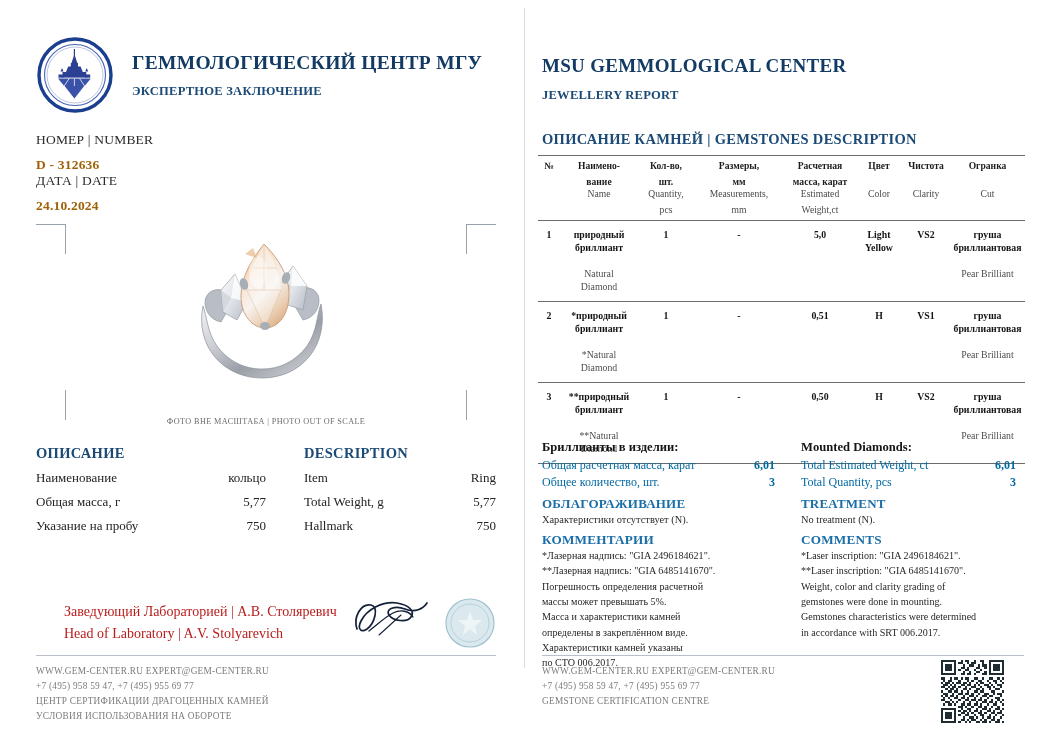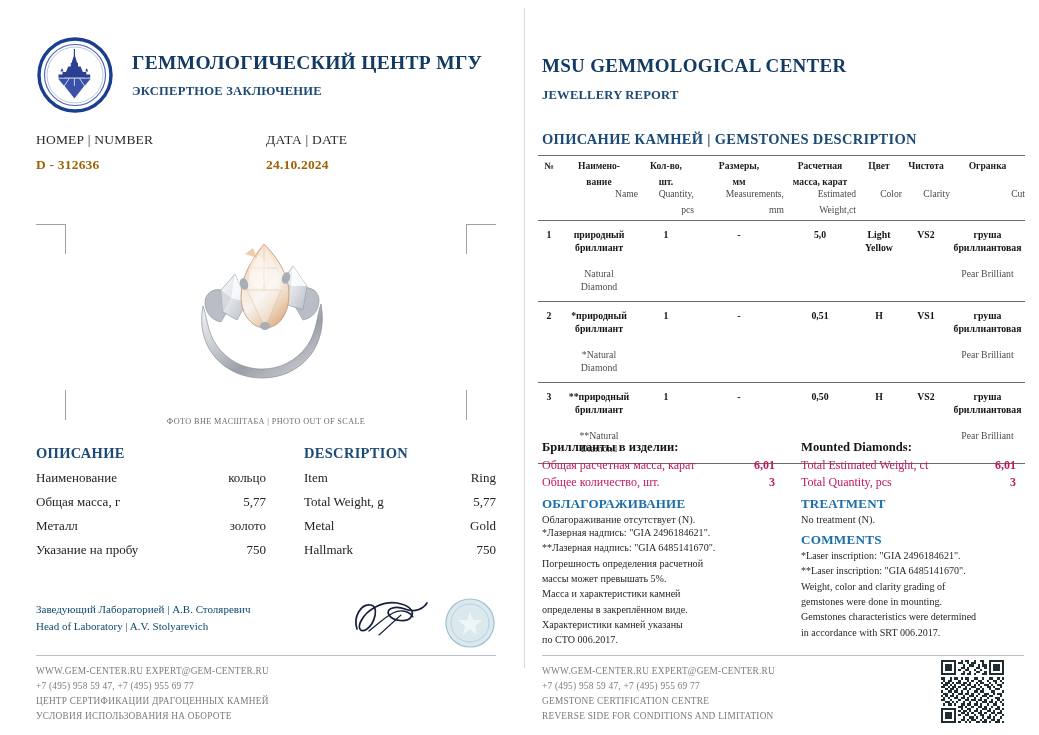--- a/index.html
+++ b/index.html
@@ -29,21 +29,21 @@
   .brand-title {
     font-size: 19.5px; font-weight: bold; color: #123a63;
     letter-spacing: 0.3px; line-height: 1.1;
   }
   .brand-sub {
     font-size: 12.6px; font-weight: bold; color: #1b4a76;
     margin-top: 11px; letter-spacing: 0.2px;
   }
 
   .meta { position: absolute; left: 36px; top: 132px; width: 460px; }
-  .meta-row { display: flex; }
+  .meta-row { display: flex; flex-direction: column; }
   .meta-cell { width: 238px; }
   .meta-label {
     font-size: 13.5px; color: #2b2b2b; letter-spacing: 0.2px;
   }
   .meta-value {
     font-size: 13.5px; font-weight: bold; color: #a16207;
     margin-top: 9px; letter-spacing: 0.2px;
   }
 
   
@@ -77,21 +77,21 @@
   }
   .desc-head.en { padding-left: 38px; }
   .desc-row { display: flex; margin-top: 8px; }
   .desc-half { width: 230px; display: flex; justify-content: space-between; gap: 32px; }
   .desc-half.en { padding-left: 38px; }
   .desc-key { font-size: 13px; color: #232323; }
   .desc-val { font-size: 13px; font-weight: normal; color: #232323; }
 
   
   .sign { position: absolute; left: 36px; top: 601px; width: 460px; }
-  .sign-lines { font-size: 11px; line-height: 1.55; color: #0c4a6e; }
+  .sign-lines { font-size: 14px; line-height: 1.55; color: #b91c1c; margin-left: 28px; }
   .signature-mark { position: absolute; left: 313px; top: -6px; }
   .stamp { position: absolute; left: 408px; top: -4px; width: 52px; height: 52px; }
 
   .rule-left {
     position: absolute; left: 36px; top: 655px; width: 460px;
     height: 1px; background: #b9c0c7;
   }
 
   .footer-left { position: absolute; left: 36px; top: 664px; width: 470px; }
   .footer-line {
@@ -120,21 +120,21 @@
     position: absolute; left: 14px; top: 155px;
     width: 487px; border-collapse: collapse;
   }
   .gem-table td, .gem-table th { padding: 0; vertical-align: top; }
   .gem-table .hdr-top td {
     font-size: 9.6px; font-weight: bold; color: #1d1d1d;
     text-align: center; line-height: 1.25; padding-top: 4px;
   }
   .gem-table .hdr-bot td {
     font-size: 9.6px; color: #4a4a4a;
-    text-align: right; line-height: 1.25; padding-bottom: 4px;
+    text-align: center; line-height: 1.25; padding-bottom: 4px;
   }
   .line-top { border-top: 1.2px solid #6b6b6b; }
   .line-bot { border-bottom: 1.2px solid #6b6b6b; }
   .row-main td {
     font-size: 9.8px; font-weight: bold; color: #141414;
     text-align: center; line-height: 1.3; padding-top: 8px;
   }
   .row-alt td {
     font-size: 9.8px; color: #4d4d4d;
     text-align: center; line-height: 1.3; padding-top: 14px; padding-bottom: 7px;
@@ -149,21 +149,21 @@
   .c-cut { width: 75px; }
 
   
   .summary { position: absolute; left: 18px; top: 432px; width: 482px; }
   .sum-cols { display: flex; margin-top: 8px; }
   .sum-col { width: 241px; }
   .sum-col.en { padding-left: 18px; }
   .sum-title {
     font-size: 12.6px; font-weight: bold; color: #141414; margin-bottom: 2px;
   }
-  .sum-row { display: flex; justify-content: space-between; font-size: 12px; color: #be185d; line-height: 1.42; }
+  .sum-row { display: flex; justify-content: space-between; font-size: 12px; color: #0369a1; line-height: 1.42; }
   .sum-row .v { font-weight: bold; padding-right: 8px; }
   .sum-head {
     font-size: 13px; font-weight: bold; color: #1b6ea8;
     margin-top: 5px; letter-spacing: 0.2px;
   }
   .sum-note { font-size: 10.4px; color: #2b2b2b; margin-top: 2px; }
   .cm-head {
     font-size: 13.2px; font-weight: bold; color: #1b6ea8;
     margin-top: 7px; letter-spacing: 0.2px;
   }
@@ -332,30 +332,20 @@
         <div class="desc-half">
           <span class="desc-key">Общая масса, г</span>
           <span class="desc-val">5,77</span>
         </div>
         <div class="desc-half en">
           <span class="desc-key">Total Weight, g</span>
           <span class="desc-val">5,77</span>
         </div>
       </div>
 
-      <div class="desc-row">
-        <div class="desc-half">
-          <span class="desc-key">Металл</span>
-          <span class="desc-val">золото</span>
-        </div>
-        <div class="desc-half en">
-          <span class="desc-key">Metal</span>
-          <span class="desc-val">Gold</span>
-        </div>
-      </div>
 
       <div class="desc-row">
         <div class="desc-half">
           <span class="desc-key">Указание на пробу</span>
           <span class="desc-val">750</span>
         </div>
         <div class="desc-half en">
           <span class="desc-key">Hallmark</span>
           <span class="desc-val">750</span>
         </div>
@@ -553,21 +543,22 @@
           <div class="sum-title">Бриллианты в изделии:</div>
           <div class="sum-row">
             <span>Общая расчетная масса, карат</span>
             <span class="v">6,01</span>
           </div>
           <div class="sum-row">
             <span>Общее количество, шт.</span>
             <span class="v">3</span>
           </div>
           <div class="sum-head">ОБЛАГОРАЖИВАНИЕ</div>
-          <div class="sum-note">Облагораживание отсутствует (N).</div>
+          <div class="sum-note">Характеристики отсутствует (N).</div>
+          <div class="cm-head">КОММЕНТАРИИ</div>
           <div class="cm-line">*Лазерная надпись: "GIA 2496184621".</div>
           <div class="cm-line">**Лазерная надпись: "GIA 6485141670".</div>
           <div class="cm-line">Погрешность определения расчетной</div>
           <div class="cm-line">массы может превышать 5%.</div>
           <div class="cm-line">Масса и характеристики камней</div>
           <div class="cm-line">определены в закреплённом виде.</div>
           <div class="cm-line">Характеристики камней указаны</div>
           <div class="cm-line">по СТО 006.2017.</div>
         </div>
 
@@ -593,21 +584,20 @@
         </div>
       </div>
     </div>
 
     <div class="rule-right"></div>
 
     <div class="footer-right">
       <div class="footer-line">WWW.GEM-CENTER.RU EXPERT@GEM-CENTER.RU</div>
       <div class="footer-line">+7 (495) 958 59 47, +7 (495) 955 69 77</div>
       <div class="footer-line">GEMSTONE CERTIFICATION CENTRE</div>
-      <div class="footer-line">REVERSE SIDE FOR CONDITIONS AND LIMITATION</div>
     </div>
   </div>
 
   <svg class="qr" viewBox="0 0 29 29" shape-rendering="crispEdges">
     <rect width="29" height="29" fill="#ffffff"></rect>
     <g fill="#1f2d33">
       <path d="M0 0h7v7h-7z M1 1h5v5h-5z" fill-rule="evenodd"></path>
       <rect x="2" y="2" width="3" height="3"></rect>
       <path d="M22 0h7v7h-7z M23 1h5v5h-5z" fill-rule="evenodd"></path>
       <rect x="24" y="2" width="3" height="3"></rect>

